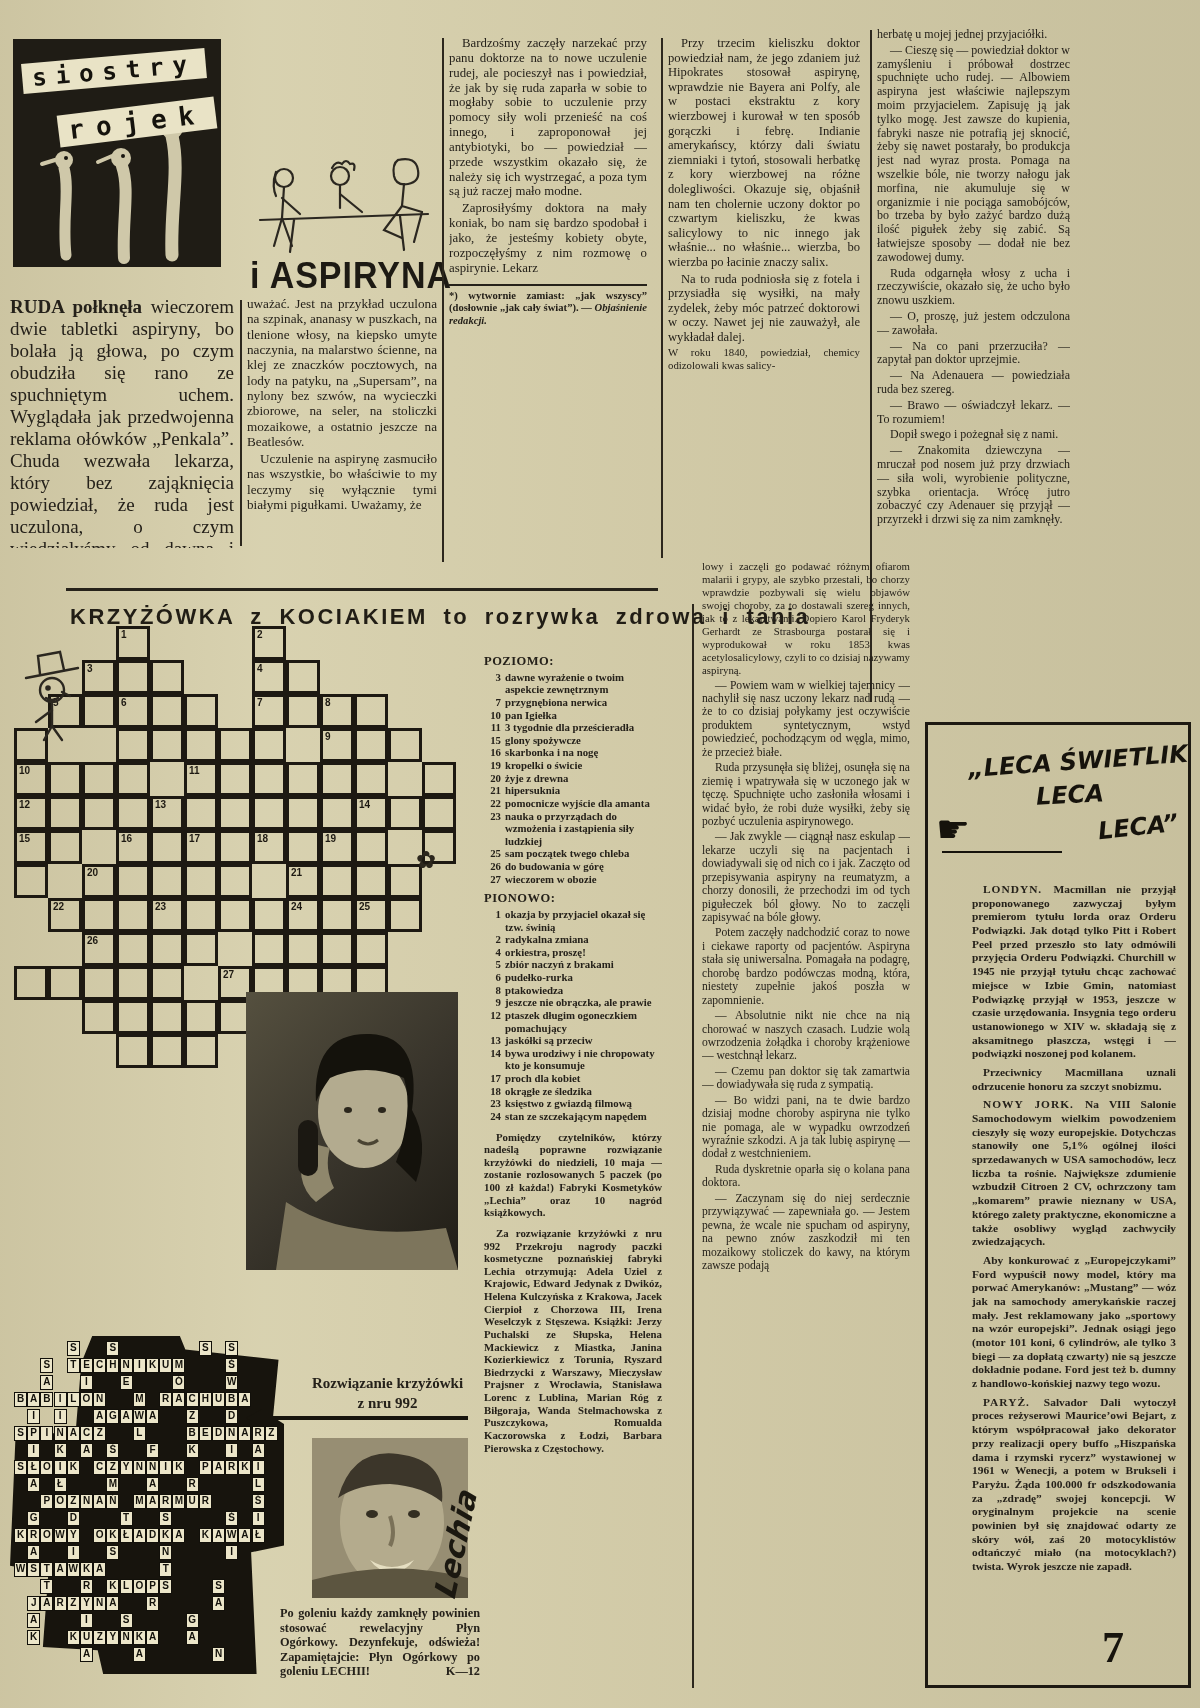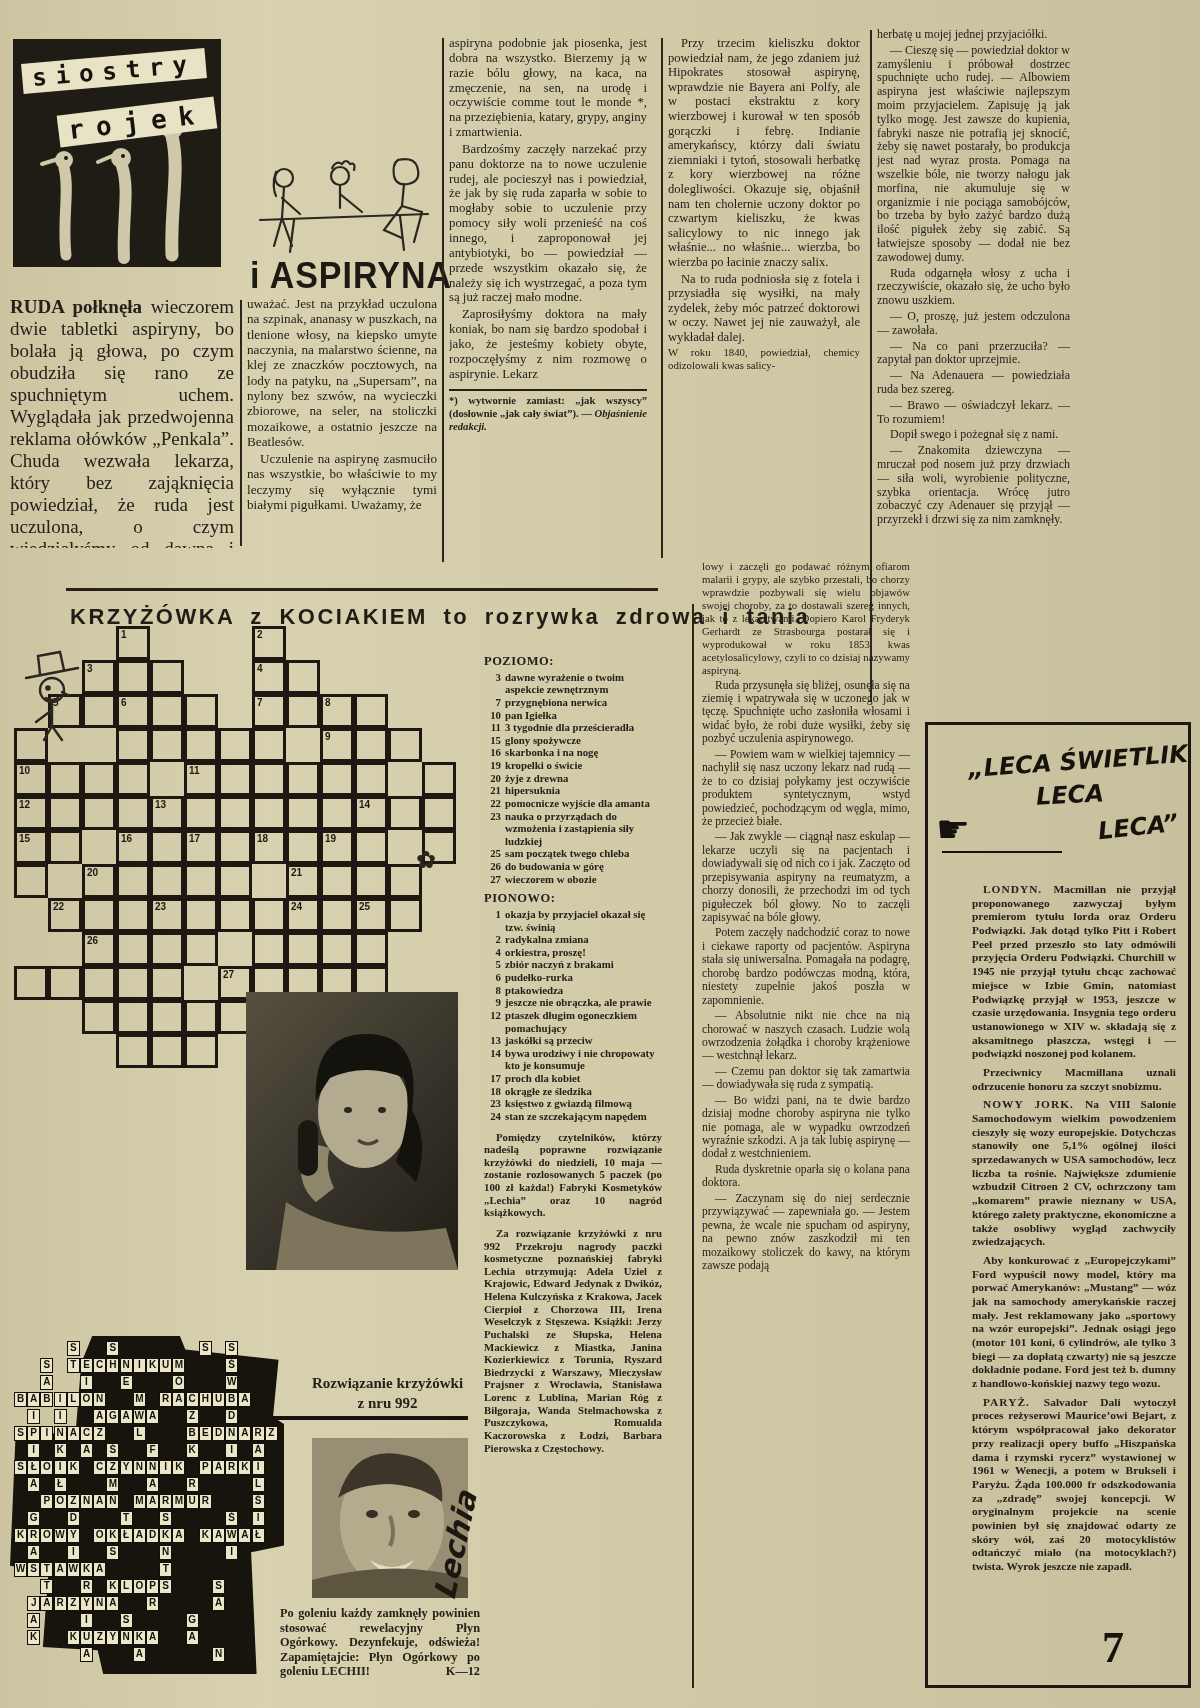--- a/index.html
+++ b/index.html
@@ -137,21 +137,20 @@
 
 <div class="abs asp-title" style="left:250px; top:256px;">i ASPIRYNA</div>
 
 <div class="col" style="left:247px; top:296px; width:190px; height:252px; font-size:13.2px;">
     <p class="ni">uważać. Jest na przykład uczulona na szpinak, ananasy w puszkach, na tlenione włosy, na kiepsko umyte naczynia, na malarstwo ścienne, na klej ze znaczków pocztowych, na lody na patyku, na „Supersam”, na nylony bez szwów, na wycieczki zbiorowe, na seler, na stoliczki mozaikowe, a ostatnio jeszcze na Beatlesów.</p>
     <p>Uczulenie na aspirynę zasmuciło nas wszystkie, bo właściwie to my leczymy się wyłącznie tymi białymi pigułkami. Uważamy, że</p>
   </div>
 
 <div class="col" style="left:449px; top:36px; width:198px; height:530px; font-size:12.8px;">
   <div>
-      <p class="ni">aspiryna podobnie jak piosenka, jest dobra na wszystko. Bierzemy ją w razie bólu głowy, na kaca, na zmęczenie, na sen, na urodę i oczywiście comme tout le monde *, na przeziębienia, katary, grypy, anginy i zmartwienia.</p>
       <p>Bardzośmy zaczęły narzekać przy panu doktorze na to nowe uczulenie rudej, ale pocieszył nas i powiedział, że jak by się ruda zaparła w sobie to mogłaby sobie to uczulenie przy pomocy siły woli przenieść na coś innego, i zaproponował jej antybiotyki, bo — powiedział — przede wszystkim okazało się, że należy się ich wystrzegać, a poza tym są już raczej mało modne.</p>
       <p>Zaprosiłyśmy doktora na mały koniak, bo nam się bardzo spodobał i jako, że jesteśmy kobiety obyte, rozpoczęłyśmy z nim rozmowę o aspirynie. Lekarz</p>
     </div>
   <div class="fn">
     <span>*) wytwornie zamiast: „jak wszyscy” (dosłownie „jak cały świat”).</span>
     <i>— Objaśnienie redakcji.</i>
   </div>
 </div>
 
 <div class="col" style="left:668px; top:36px; width:192px; height:526px; font-size:12.6px;">
@@ -484,22 +483,22 @@
         <span class="cn">24</span>
         <span class="ct">stan ze szczekającym napędem</span>
       </div>
     </div>
   <p>Pomiędzy czytelników, którzy nadeślą poprawne rozwiązanie krzyżówki do niedzieli, 10 maja — zostanie rozlosowanych 5 paczek (po 100 zł każda!) Fabryki Kosmetyków „Lechia” oraz 10 nagród książkowych.</p>
   <p>Za rozwiązanie krzyżówki z nru 992 Przekroju nagrody paczki kosmetyczne poznańskiej fabryki Lechia otrzymują: Adela Uziel z Krajowic, Edward Jedynak z Dwikóz, Helena Kulczyńska z Krakowa, Jacek Cierpioł z Chorzowa III, Irena Weselczyk z Stęszewa. Książki: Jerzy Puchalski ze Słupska, Helena Mackiewicz z Miastka, Janina Kozierkiewicz z Torunia, Ryszard Biedrzycki z Warszawy, Mieczysław Prajsner z Wrocławia, Stanisława Lorenc z Lublina, Marian Róg z Biłgoraja, Wanda Stelmachowska z Puszczykowa, Romualda Kaczorowska z Łodzi, Barbara Pierowska z Częstochowy.</p>
 </div>
 
 <div class="col cont" style="left:702px; top:560px; width:208px; height:1130px;">
     <p class="sm0">lowy i zaczęli go podawać różnym ofiarom malarii i grypy, ale szybko przestali, bo chorzy wprawdzie pozbywali się wielu objawów swojej choroby, za to dostawali szereg innych, jak to z lekarstwami. Dopiero Karol Fryderyk Gerhardt ze Strasbourga postarał się i wyprodukował w roku 1853 kwas acetylosalicylowy, czyli to co dzisiaj nazywamy aspiryną.</p>
+    <p>— Powiem wam w wielkiej tajemnicy — nachylił się nasz uczony lekarz nad rudą — że to co dzisiaj połykamy jest oczywiście produktem syntetycznym, wstyd powiedzieć, pochodzącym od węgla, mimo, że przecież białe.</p>
     <p>Ruda przysunęła się bliżej, osunęła się na ziemię i wpatrywała się w uczonego jak w tęczę. Spuchnięte ucho zasłoniła włosami i widać było, że robi duże wysiłki, żeby się pozbyć uczulenia aspirynowego.</p>
-    <p>— Powiem wam w wielkiej tajemnicy — nachylił się nasz uczony lekarz nad rudą — że to co dzisiaj połykamy jest oczywiście produktem syntetycznym, wstyd powiedzieć, pochodzącym od węgla, mimo, że przecież białe.</p>
     <p>— Jak zwykle — ciągnął nasz eskulap — lekarze uczyli się na pacjentach i dowiadywali się od nich co i jak. Zaczęto od przepisywania aspiryny na reumatyzm, a chorzy donosili, że przechodzi im od tych pigułeczek ból głowy. No to zaczęli zapisywać na bóle głowy.</p>
     <p>Potem zaczęły nadchodzić coraz to nowe i ciekawe raporty od pacjentów. Aspiryna stała się uniwersalna. Pomagała na podagrę, chorobę bardzo podówczas modną, która, niestety zupełnie jakoś poszła w zapomnienie.</p>
     <p>— Absolutnie nikt nie chce na nią chorować w naszych czasach. Ludzie wolą owrzodzenia żołądka i choroby krążeniowe — westchnął lekarz.</p>
     <p>— Czemu pan doktor się tak zamartwia — dowiadywała się ruda z sympatią.</p>
     <p>— Bo widzi pani, na te dwie bardzo dzisiaj modne choroby aspiryna nie tylko nie pomaga, ale w wypadku owrzodzeń wyraźnie szkodzi. A ja tak lubię aspirynę — dodał z westchnieniem.</p>
     <p>Ruda dyskretnie oparła się o kolana pana doktora.</p>
     <p>— Zaczynam się do niej serdecznie przywiązywać — zapewniała go. — Jestem pewna, że wcale nie spucham od aspiryny, na pewno znów zaszkodził mi ten mozaikowy stoliczek do kawy, na którym zawsze podają</p>
   </div>
 
 <div class="photo" style="left:246px; top:992px; width:212px; height:278px; background:linear-gradient(135deg,#55503f,#37332a 55%,#201d16);">

